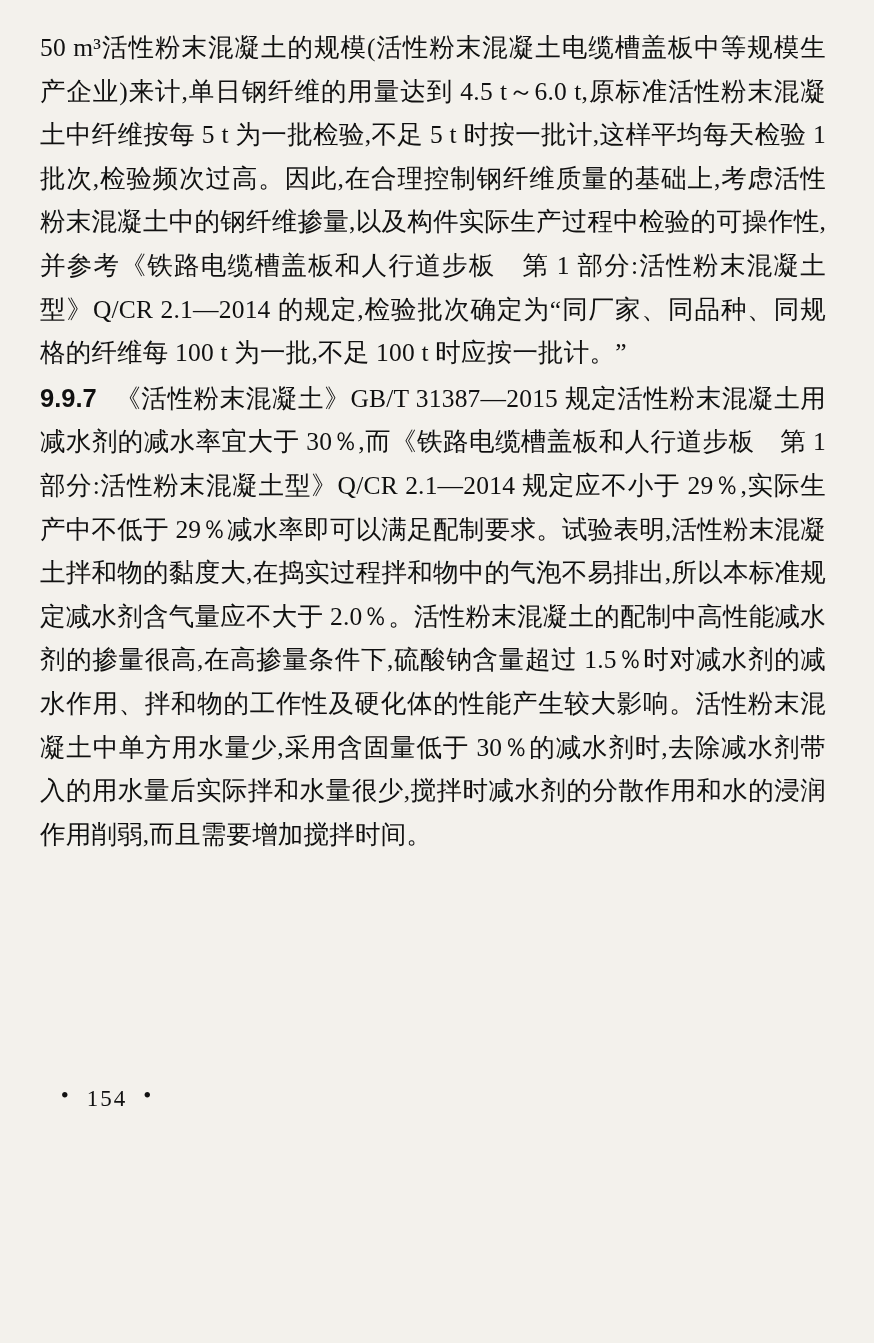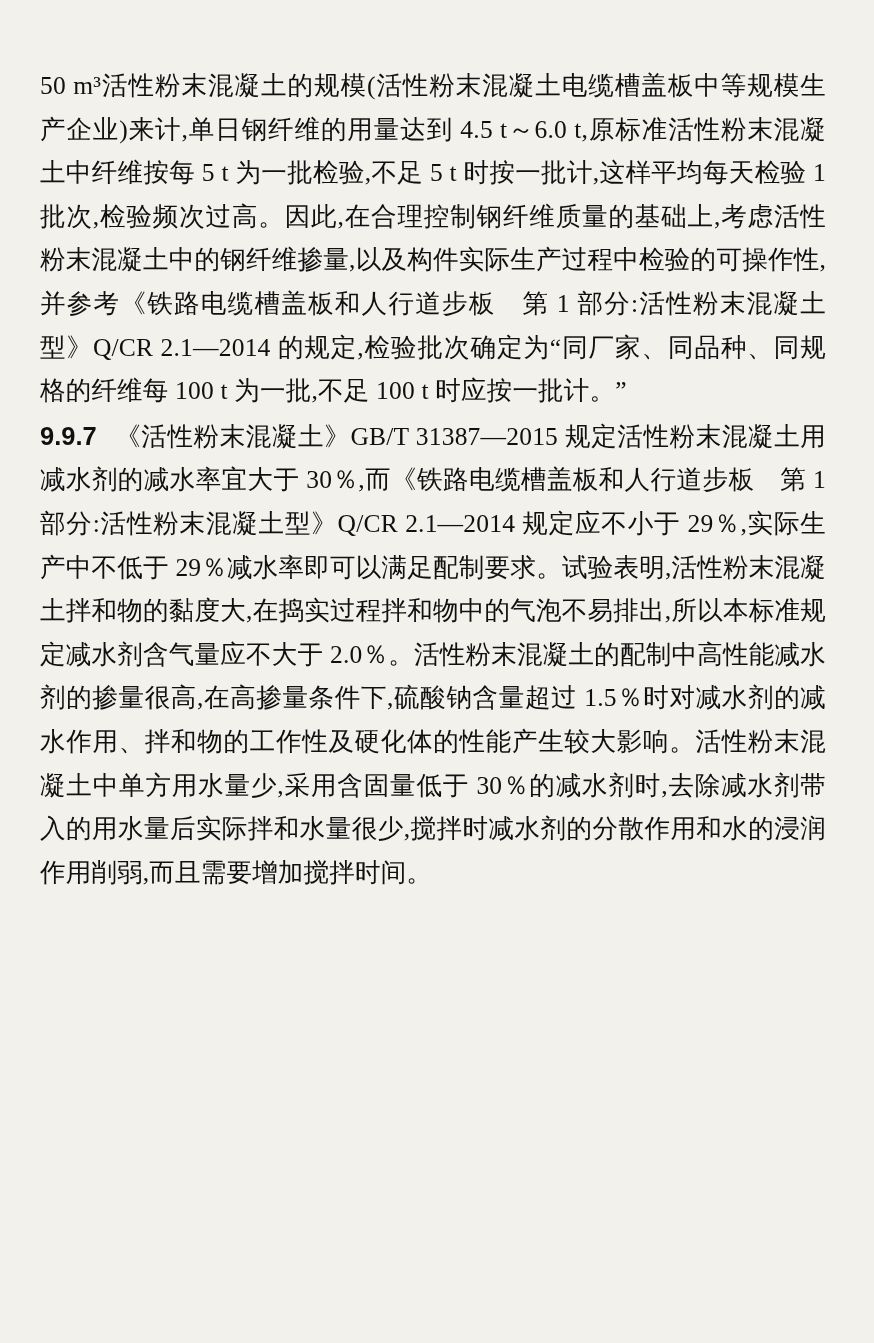--- a/index.html
+++ b/index.html
@@ -14,21 +14,20 @@
     color: #101010;
     overflow: hidden;
   }
   .page {
     position: relative;
     width: 874px;
     height: 1138px;
     box-sizing: border-box;
     padding: 26px 48px 0 40px;
     background: #f3f1ec;
-    margin-top: 38px;
   }
   .para {
     font-size: 25.5px;
     line-height: 43.6px;
     text-align: justify;
     text-align-last: left;
     text-justify: inter-character;
     margin: 0 0 2px 0;
     letter-spacing: 0.2px;
   }
@@ -75,14 +74,19 @@
 </head>
 <body>
 
 <div class="page">
 
   <p class="para cont">50 m³活性粉末混凝土的规模(活性粉末混凝土电缆槽盖板中等规模生产企业)来计,单日钢纤维的用量达到 4.5 t～6.0 t,原标准活性粉末混凝土中纤维按每 5 t 为一批检验,不足 5 t 时按一批计,这样平均每天检验 1 批次,检验频次过高。因此,在合理控制钢纤维质量的基础上,考虑活性粉末混凝土中的钢纤维掺量,以及构件实际生产过程中检验的可操作性,并参考《铁路电缆槽盖板和人行道步板　第 1 部分:活性粉末混凝土型》Q/CR 2.1—2014 的规定,检验批次确定为“同厂家、同品种、同规格的纤维每 100 t 为一批,不足 100 t 时应按一批计。”</p>
 
   <p class="para indent"><span class="secnum">9.9.7</span><span class="gap"></span><span>《活性粉末混凝土》GB/T 31387—2015 规定活性粉末混凝土用减水剂的减水率宜大于 30％,而《铁路电缆槽盖板和人行道步板　第 1 部分:活性粉末混凝土型》Q/CR 2.1—2014 规定应不小于 29％,实际生产中不低于 29％减水率即可以满足配制要求。试验表明,活性粉末混凝土拌和物的黏度大,在捣实过程拌和物中的气泡不易排出,所以本标准规定减水剂含气量应不大于 2.0％。活性粉末混凝土的配制中高性能减水剂的掺量很高,在高掺量条件下,硫酸钠含量超过 1.5％时对减水剂的减水作用、拌和物的工作性及硬化体的性能产生较大影响。活性粉末混凝土中单方用水量少,采用含固量低于 30％的减水剂时,去除减水剂带入的用水量后实际拌和水量很少,搅拌时减水剂的分散作用和水的浸润作用削弱,而且需要增加搅拌时间。</span></p>
 
 
+  <div class="footer">
+    <span class="footer-inner">
+      <span class="dot">•</span><span class="pg">154</span><span class="dot">•</span>
+    </span>
+  </div>
 
 </div>
 
 </body></html>

